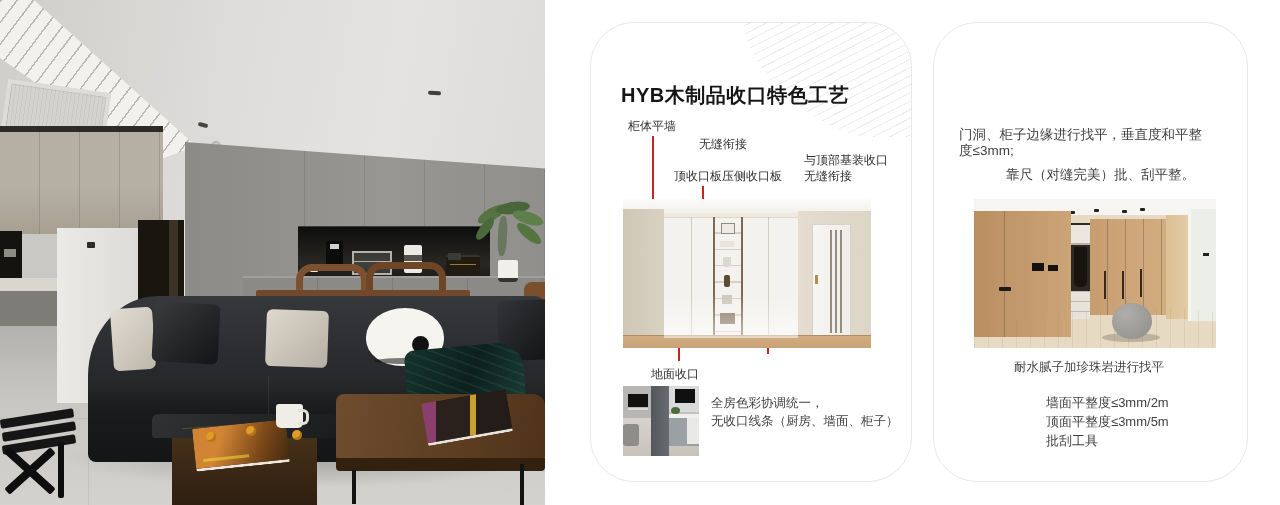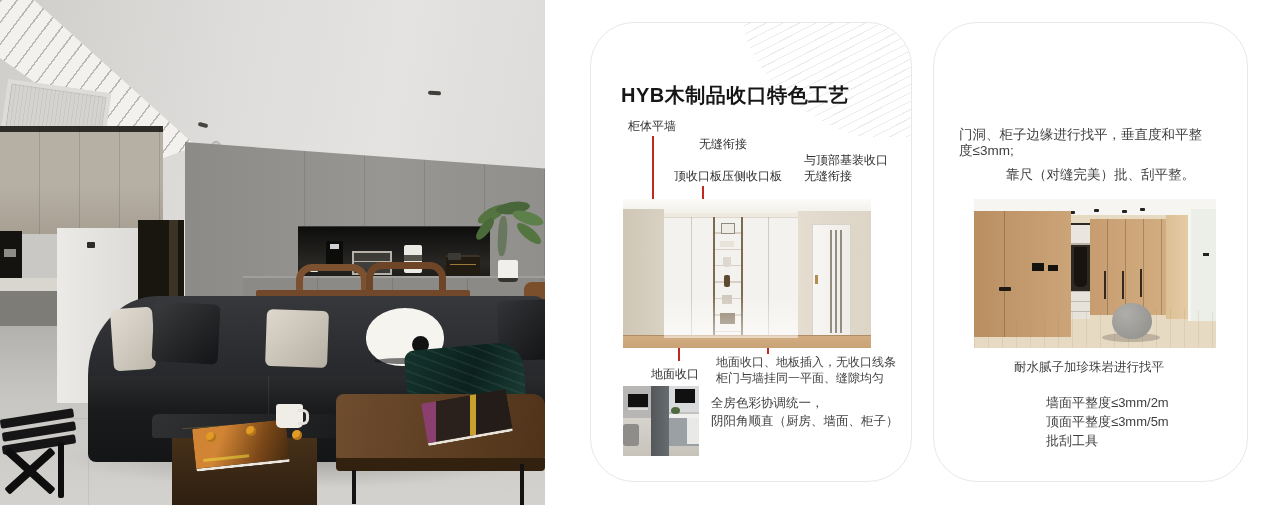--- a/index.html
+++ b/index.html
@@ -348,43 +348,39 @@
       </div>
       <div class="abs r-door">
         <span class="r-slats"></span>
         <span class="r-handle"></span>
       </div>
       <div class="abs r-floor"></div>
       <div class="abs r-glow"></div>
     </div>
 
     <div class="lbl" style="left:60px;top:343px;">地面收口</div>
-    <div class="body-sm" style="left:125px;top:332px;">
-      <div>地面收口、地板插入，无收口线条</div>
-      <div>柜门与墙挂同一平面、缝隙均匀</div>
-    </div>
 
     <div class="p1">
       <div class="abs p1-wall"></div>
       <div class="abs p1-tv"></div>
       <div class="abs p1-glow"></div>
       <div class="abs p1-floor"></div>
       <div class="abs p1-sofa"></div>
       <div class="abs p1-col"></div>
       <div class="abs p1-ktop"></div>
       <div class="abs p1-app"></div>
       <div class="abs p1-counter"></div>
       <div class="abs p1-kbase"></div>
       <div class="abs p1-white"></div>
       <div class="abs p1-plant"></div>
     </div>
 
     <div class="body-sm" style="left:120px;top:371px;font-size:12.5px;line-height:18px;">
       <div>全房色彩协调统一，</div>
-      <div>阴阳角顺直（厨房、墙面、柜子）</div>
+      <div>无收口线条（厨房、墙面、柜子）</div>
     </div>
   </section>
 
   <section class="card card2">
 
     <div class="body-md" style="left:25px;top:104px;width:252px;">门洞、柜子边缘进行找平，垂直度和平整度≤3mm;</div>
 
     <div class="body-md" style="left:72px;top:144px;">
       <div>靠尺（对缝完美）批、刮平整。</div>
     </div>

